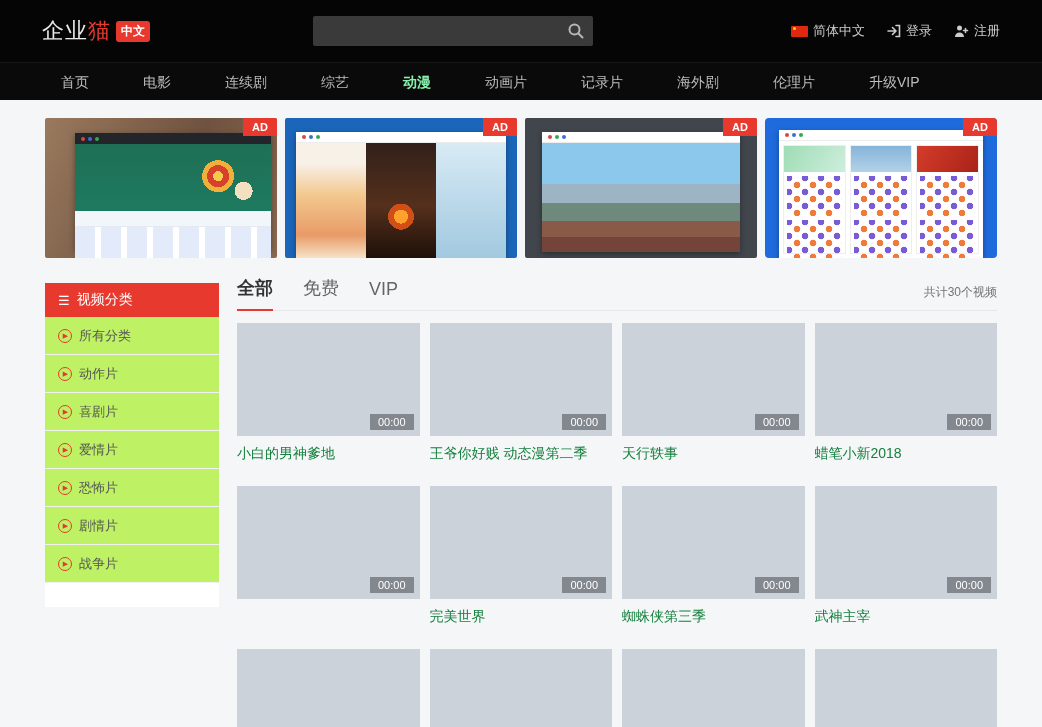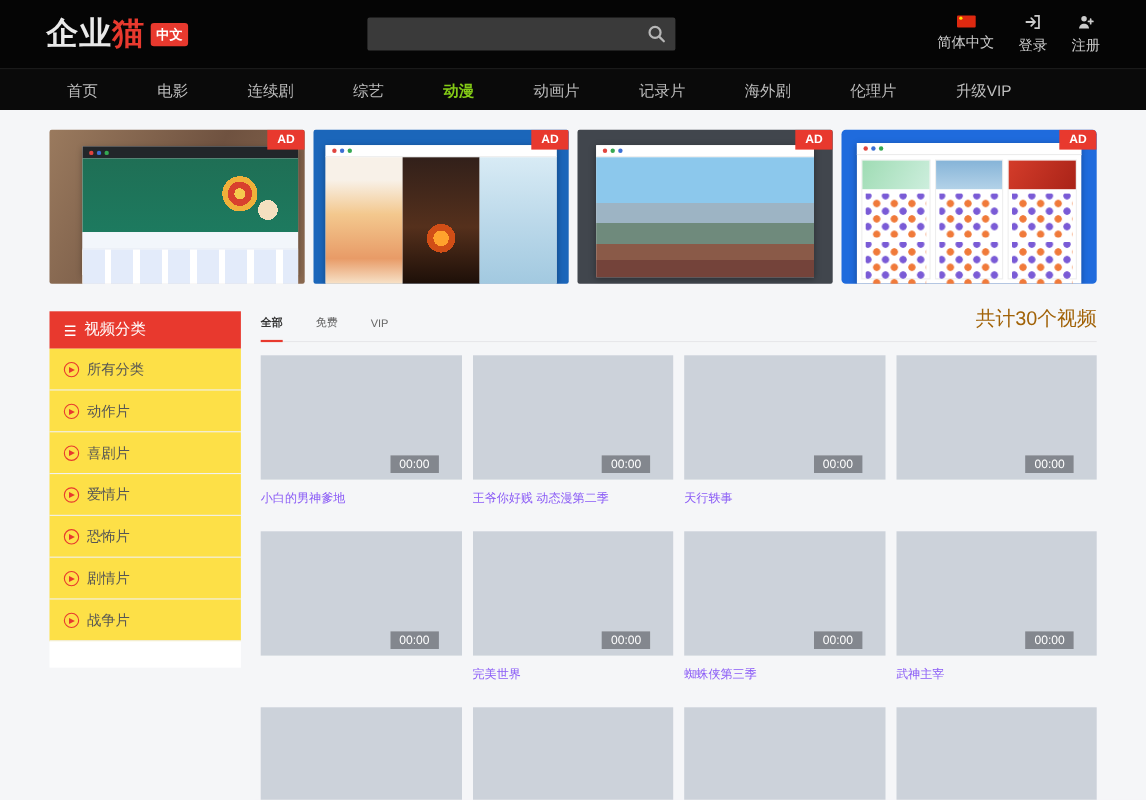--- a/index.html
+++ b/index.html
@@ -2,42 +2,42 @@
 <html><head>
 <meta charset="utf-8">
 <style>
   * { margin:0; padding:0; box-sizing:border-box; }
   html,body { width:1042px; height:727px; overflow:hidden; }
   body { background:#f5f6f8; font-family:"Liberation Sans","DejaVu Sans",sans-serif; }
 
   
   .topbar { height:62px; background:#050505; display:flex; align-items:center; padding:0 42px; }
   .logo { display:flex; align-items:center; cursor:pointer; }
-  .logo-text { font-size:29px; font-weight:bold; color:#e9e9e9; letter-spacing:1px; }
+  .logo-text { font-size:22px; font-weight:normal; color:#e9e9e9; letter-spacing:1px; }
   .logo-accent { color:#e8392e; }
   .logo-badge { background:#e8392e; color:#fff; font-size:12px; font-weight:bold;
                 padding:2px 5px; border-radius:3px; margin-left:5px; }
   .search-wrap { width:280px; height:30px; background:#3a3a3a; border-radius:2px;
                  margin-left:163px; position:relative; display:flex; align-items:center; }
   .search-input { flex:1; background:transparent; border:none; outline:none; color:#ddd;
                   font-size:13px; padding:0 34px 0 10px; height:100%; }
   .search-btn { position:absolute; right:8px; top:6px; width:18px; height:18px; cursor:pointer; }
   .top-links { margin-left:auto; display:flex; align-items:center; gap:22px; }
-  .top-link { display:flex; align-items:center; gap:5px; color:#ccc; font-size:13px; cursor:pointer;flex-direction:column; }
+  .top-link { display:flex; align-items:center; gap:5px; color:#ccc; font-size:13px; cursor:pointer; }
   .flag { width:17px; height:11px; background:#de2910; border-radius:1px; position:relative; }
   .flag::after { content:""; position:absolute; left:2px; top:1px; width:3px; height:3px;
                  background:#ffde00; border-radius:50%; }
   .tl-icon svg { display:block; }
 
   
   .nav { height:38px; background:#0a0a0a; border-top:1px solid #161616;
          display:flex; align-items:center; padding:0 34px; }
   .nav-item { color:#bdbdbd; font-size:14px; padding:0 27px; cursor:pointer; text-decoration:none;
               line-height:38px; }
-  .nav-item.active { color:#84cc16; font-weight:bold; }
+  .nav-item.active { color:#86efac; font-weight:bold; }
 
   
   .container { width:952px; margin:0 auto; }
 
   
   .banner-row { display:flex; gap:8px; margin-top:18px; }
   .banner { flex:1; height:140px; position:relative; overflow:hidden; border-radius:2px; cursor:pointer; }
   .ad-badge { position:absolute; top:0; right:0; background:#e8392e; color:#fff; font-size:11px;
               font-weight:bold; padding:3px 9px; z-index:5; }
   .win { position:absolute; background:#fff; box-shadow:0 2px 6px rgba(0,0,0,.35); }
@@ -89,42 +89,42 @@
                        radial-gradient(circle,#7a5bd6 3px,rgba(0,0,0,0) 3.6px);
       background-size:16px 14px,16px 14px; background-position:2px 2px,10px 9px; }
 
   
   .main-row { display:flex; gap:18px; margin-top:25px; align-items:flex-start; }
 
   .sidebar { width:174px; flex:none; }
   .side-head { height:34px; background:#e8392e; color:#fff; display:flex; align-items:center;
                gap:7px; padding:0 13px; font-size:14px; }
   .list-glyph { font-size:13px; line-height:1; }
-  .side-body { background:#fde047; }
+  .side-body { background:#bef264; }
   .side-item { height:38px; display:flex; align-items:center; gap:7px; padding:0 13px;
                border-bottom:1px solid #f1f1f1; color:#555; font-size:13px; cursor:pointer; }
   .play-circle { width:14px; height:14px; border-radius:50%; border:1.5px solid #e8392e;
                  color:#e8392e; display:flex; align-items:center; justify-content:center;
                  font-size:7px; flex:none; padding-left:1px; }
   .side-filler { height:24px; background:#fff; }
 
   .content { flex:1; min-width:0; }
   .tab-row { display:flex; align-items:flex-end; border-bottom:1px solid #e7e7ea; height:28px; }
-  .tab { font-size:10px; color:#666; margin-right:30px; padding-bottom:9px; cursor:pointer;
+  .tab { font-size:18px; color:#666; margin-right:30px; padding-bottom:9px; cursor:pointer;
          border-bottom:2px solid transparent; margin-bottom:-1px; }
   .tab.active { color:#333; font-weight:bold; border-bottom-color:#e8392e; }
-  .video-count { margin-left:auto; color:#a16207; font-size:18px; padding-bottom:9px; }
+  .video-count { margin-left:auto; color:#737373; font-size:12px; padding-bottom:9px; }
 
   .grid { display:grid; grid-template-columns:repeat(4,1fr); column-gap:10px; row-gap:23px;
           margin-top:12px; }
   .card { cursor:pointer; }
   .thumb { height:113px; background:#ccd2da; position:relative; }
-  .dur { position:absolute; right:21px; bottom:6px; background:#83878e; color:#fff;
+  .dur { position:absolute; right:6px; bottom:6px; background:#83878e; color:#fff;
          font-size:11px; padding:2px 8px; }
-  .v-title { margin-top:9px; font-size:11px; color:#8b5cf6; white-space:nowrap; overflow:hidden;
+  .v-title { margin-top:9px; font-size:14px; color:#15803d; white-space:nowrap; overflow:hidden;
              text-overflow:ellipsis; }
 </style>
 </head>
 <body>
 
 <div class="topbar">
   <div class="logo">
     <span class="logo-text"><span>企业</span><span class="logo-accent">猫</span></span>
     <span class="logo-badge">中文</span>
   </div>
@@ -315,20 +315,21 @@
           <div class="card">
             <div class="thumb">
               <span class="dur">00:00</span>
             </div>
             <div class="v-title">天行轶事</div>
           </div>
           <div class="card">
             <div class="thumb">
               <span class="dur">00:00</span>
             </div>
+            <div class="v-title">蜡笔小新2018</div>
           </div>
           <div class="card">
             <div class="thumb">
               <span class="dur">00:00</span>
             </div>
           </div>
           <div class="card">
             <div class="thumb">
               <span class="dur">00:00</span>
             </div>

